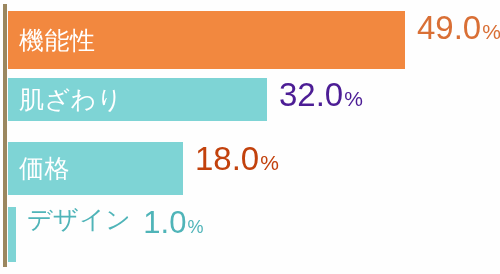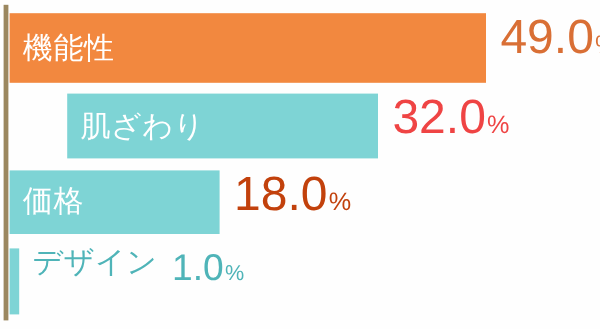--- a/index.html
+++ b/index.html
@@ -63,35 +63,35 @@
     white-space: nowrap;
   }
   .value-label {
     padding-left: 12px;
     white-space: nowrap;
     line-height: 1;
     display: flex;
     align-items: baseline;
   }
   .value-num {
-    font-size: 40px;
+    font-size: 33px;
     line-height: 1;
     letter-spacing: 0px;
   }
   .value-unit {
     font-size: 21px;
     line-height: 1;
     padding-left: 1px;
   }
   .value-label.small .value-num { font-size: 31px; }
   .value-label.small .value-unit { font-size: 18px; }
 
   
   #row-0 { top: 11px;  height: 58px; }
-  #row-1 { top: 78px;  height: 54px; padding-left: 48px; }
+  #row-1 { top: 78px;  height: 43px; }
   #row-2 { top: 142px; height: 53px; }
   #row-3 { top: 207px; height: 55px; }
 </style>
 </head>
 <body>
 
 <div id="chart-root" style="background: rgb(254, 254, 254);">
 
   <div id="y-axis-line" style="background: rgb(155, 135, 95);"></div>
 
@@ -104,21 +104,21 @@
       <div class="value-label" style="color: rgb(217, 111, 53);">
         <span class="value-num">49.0</span>
         <span class="value-unit">%</span>
       </div>
     </div>
 
     <div class="bar-row" id="row-1">
       <div class="bar" style="width: 259px; background: rgb(126, 212, 213);">
         <span class="bar-label-inside" style="color: rgb(255, 255, 255);">肌ざわり</span>
       </div>
-      <div class="value-label" style="color: #ef4444;">
+      <div class="value-label" style="color: #4c1d95;">
         <span class="value-num">32.0</span>
         <span class="value-unit">%</span>
       </div>
     </div>
 
     <div class="bar-row" id="row-2">
       <div class="bar" style="width: 175px; background: rgb(126, 212, 213);">
         <span class="bar-label-inside" style="color: rgb(255, 255, 255);">価格</span>
       </div>
       <div class="value-label" style="color: #c2410c;">

